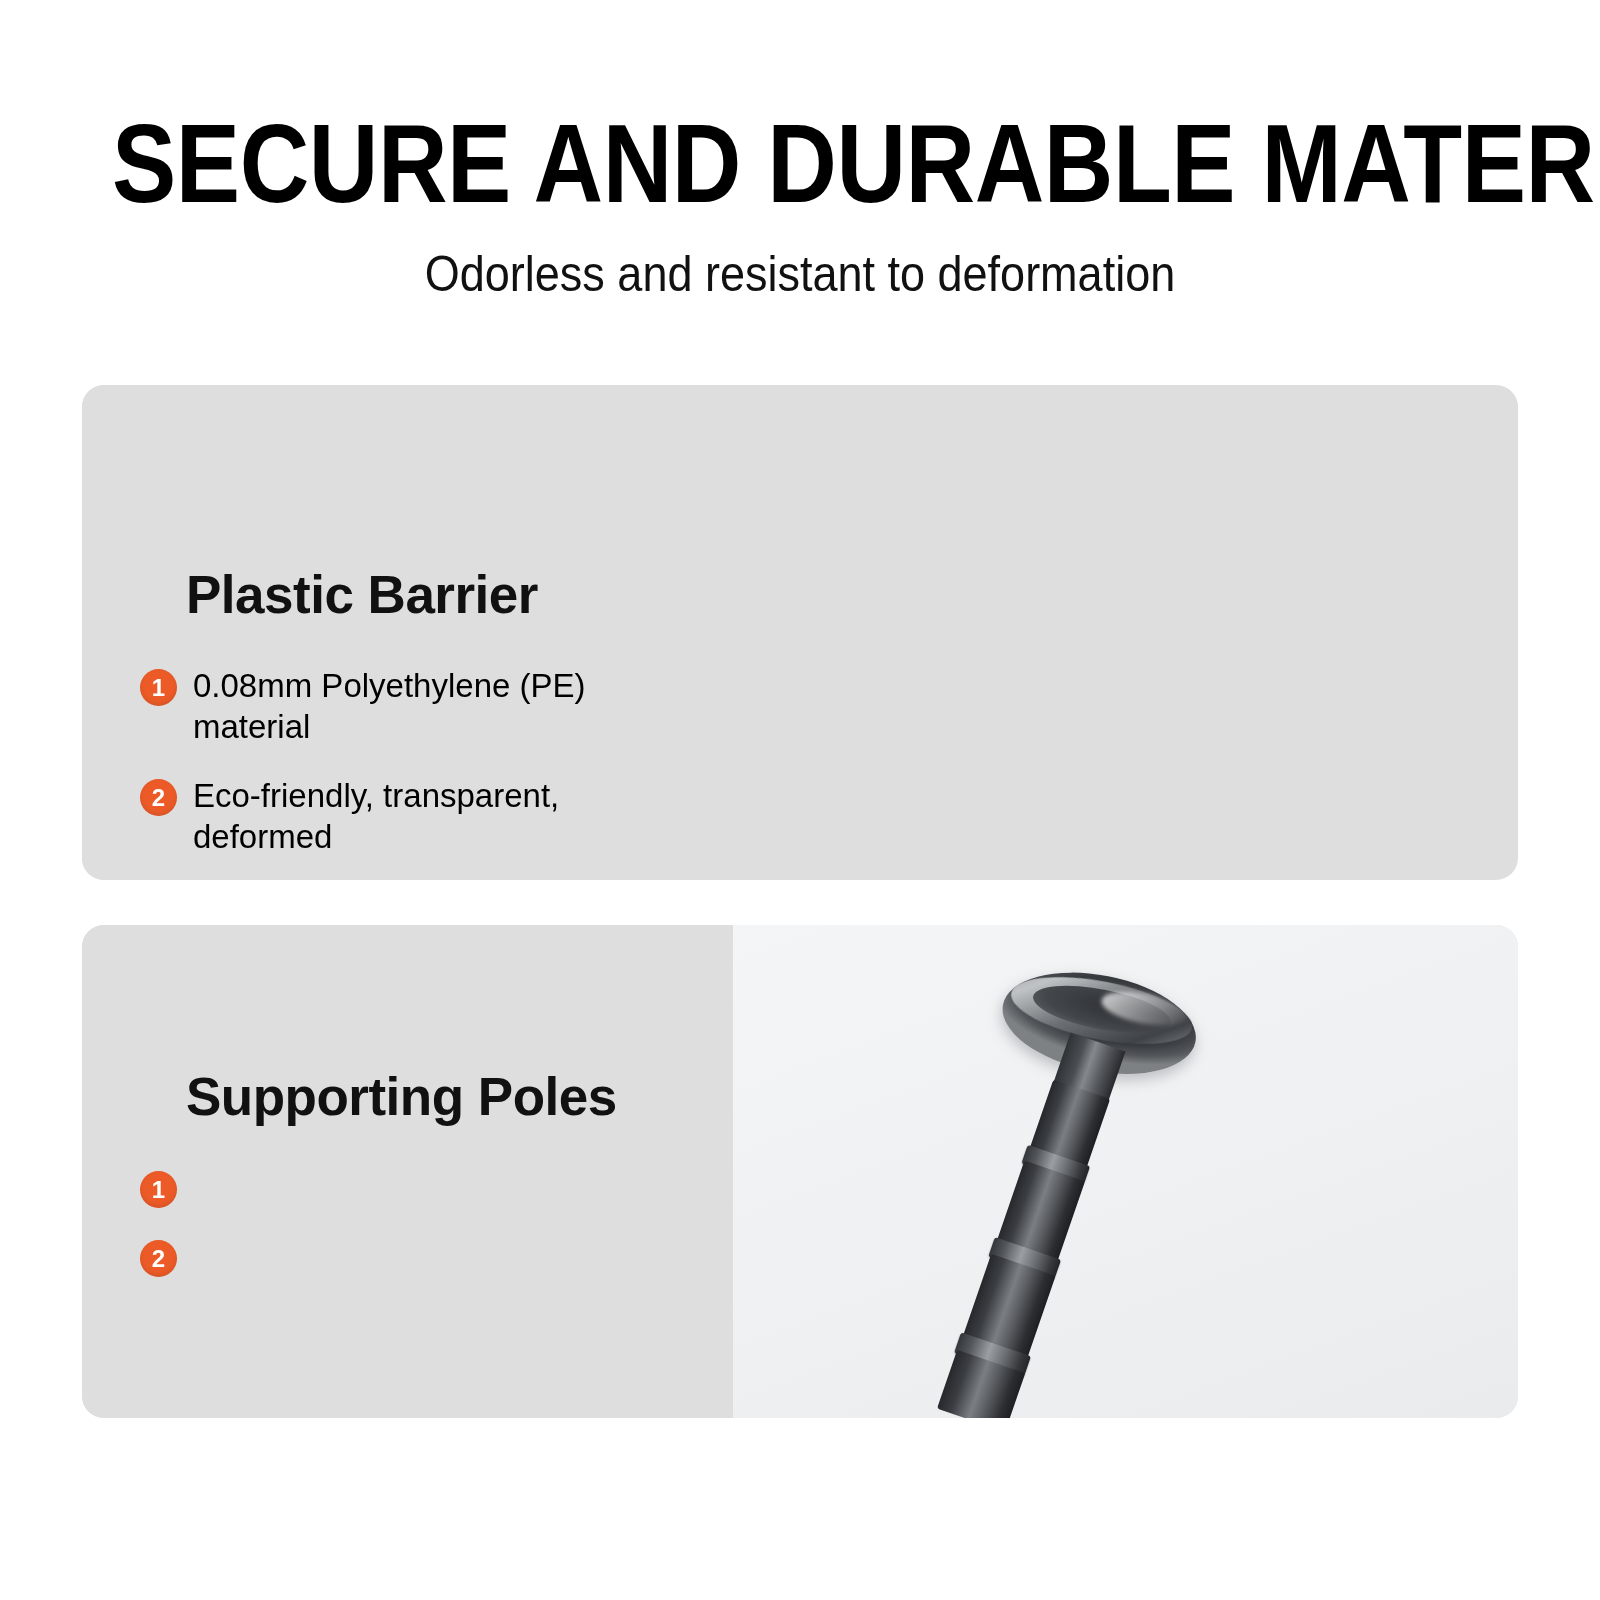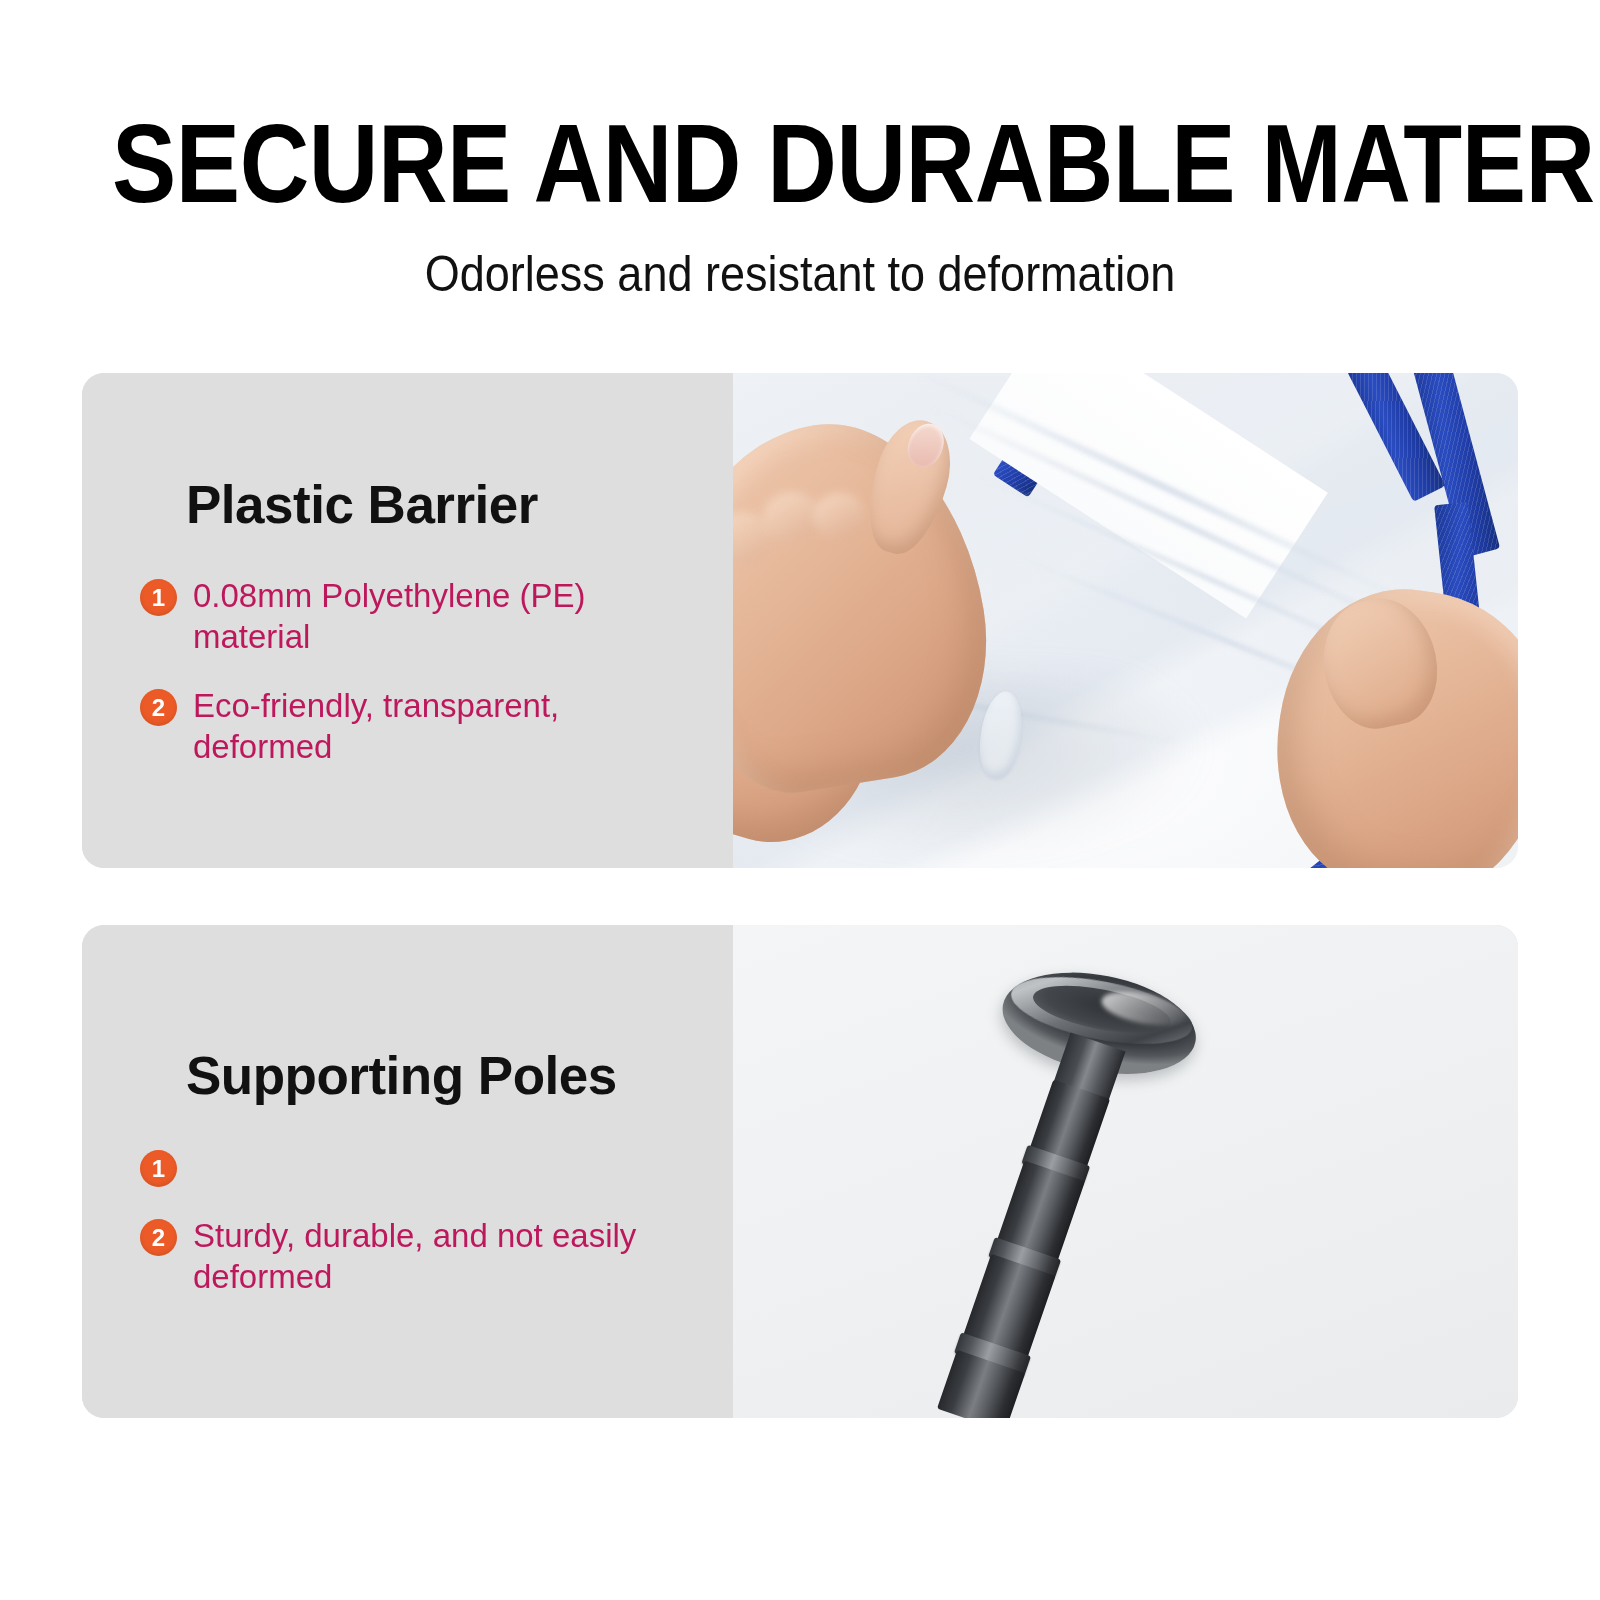--- a/index.html
+++ b/index.html
@@ -58,21 +58,21 @@
   
   .card {
     position: absolute;
     left: 82px;
     width: 1436px;
     border-radius: 22px;
     overflow: hidden;
     display: flex;
     background: #dedede;
   }
-  #card-0 { top: 373px; height: 495px; }
+  #card-0 { top: 385px; height: 495px; flex-direction: column; }
   #card-1 { top: 925px; height: 493px; }
 
   .card-text {
     width: 651px;
     flex: 0 0 651px;
     background: #dedede;
     position: relative;
     box-sizing: border-box;
     padding: 0 34px 0 58px;
     display: flex;
@@ -110,21 +110,21 @@
     text-align: center;
     margin-top: 4px;
     margin-right: 16px;
     box-shadow: inset 0 -2px 4px rgba(0,0,0,0.10);
   }
   .bullet-text {
     font-family: "Liberation Sans", sans-serif;
     font-weight: 400;
     font-size: 33px;
     line-height: 41px;
-    color: #be185d;
+    color: #000000;
     max-width: 490px;
   }
 
   .card-photo {
     flex: 1 1 auto;
     position: relative;
     overflow: hidden;
   }
 
   
@@ -409,21 +409,20 @@
 
   <div class="card-text">
     <div class="card-heading">Supporting Poles</div>
 
     <div class="bullet">
       <div class="badge">1</div>
     </div>
 
     <div class="bullet">
       <div class="badge">2</div>
-      <div class="bullet-text">Sturdy, durable, and not easily deformed</div>
     </div>
   </div>
 
   <div class="card-photo photo-pole">
     <div class="pole-wrap">
       <div class="pole-cap">
         <div class="pole-cap-rim"></div>
         <div class="pole-cap-inner"></div>
         <div class="pole-cap-hi"></div>
       </div>

